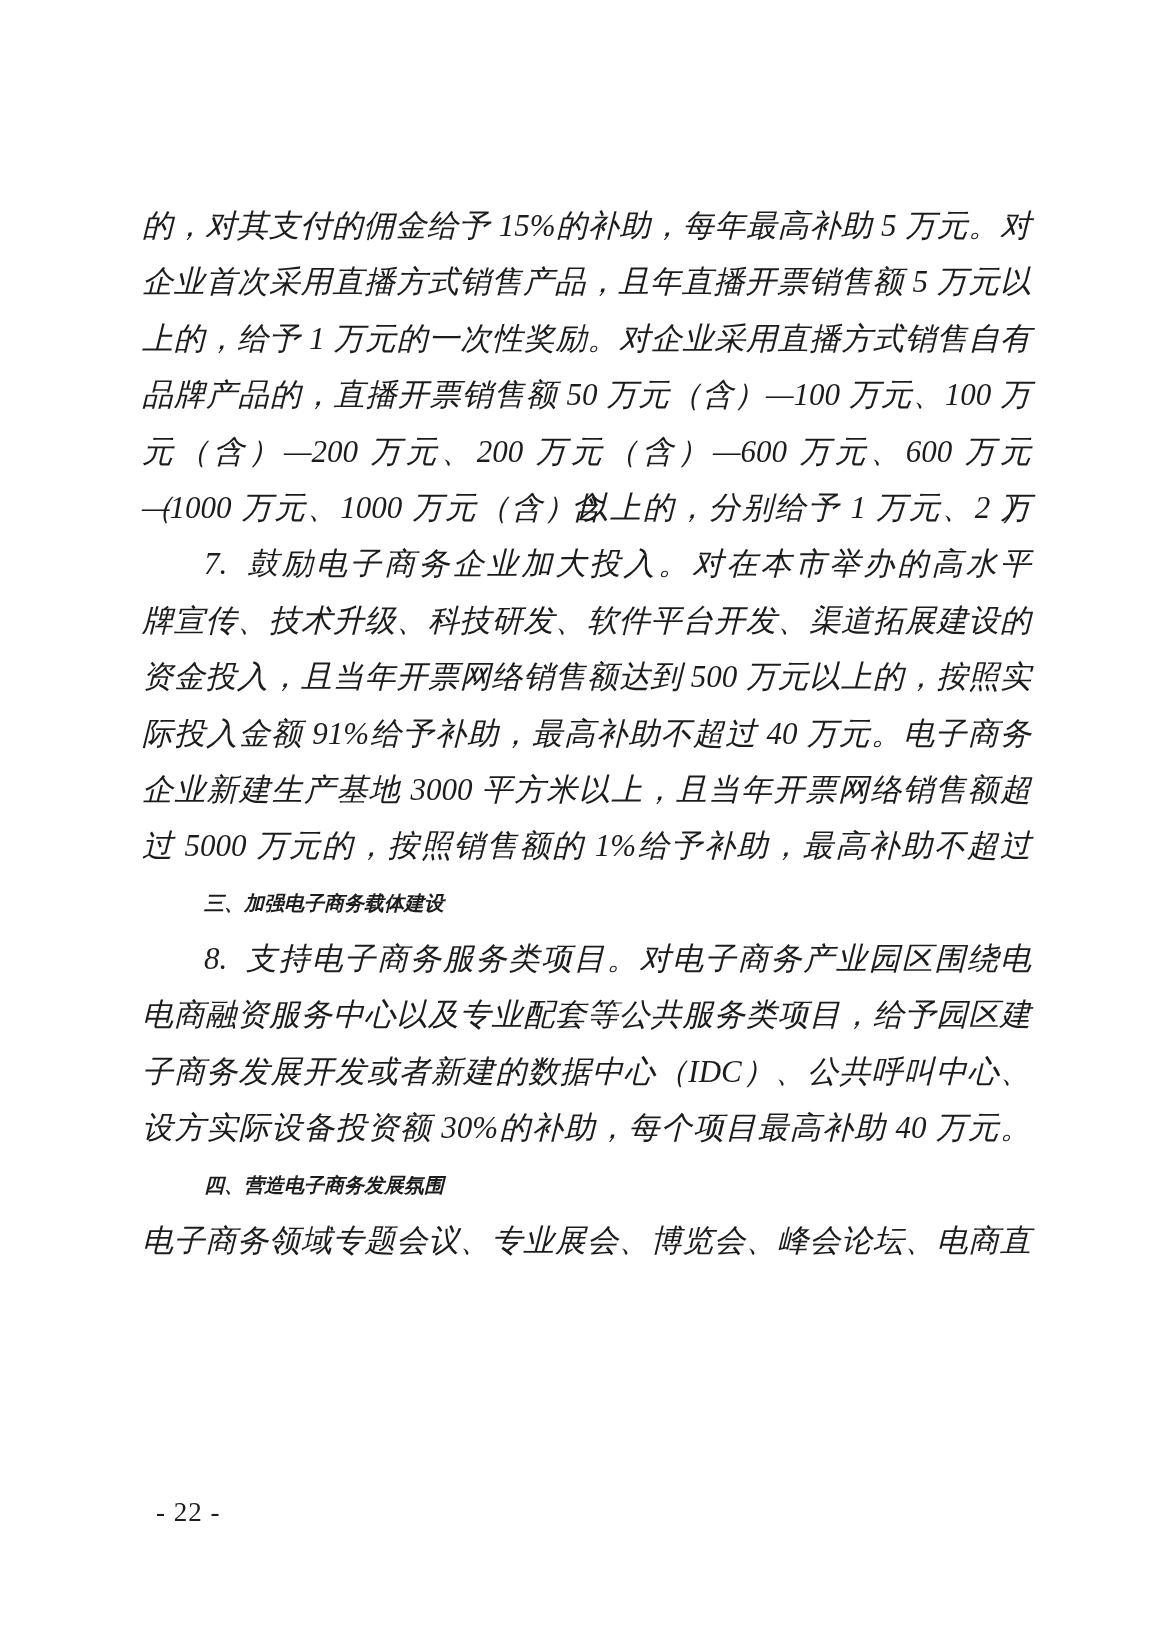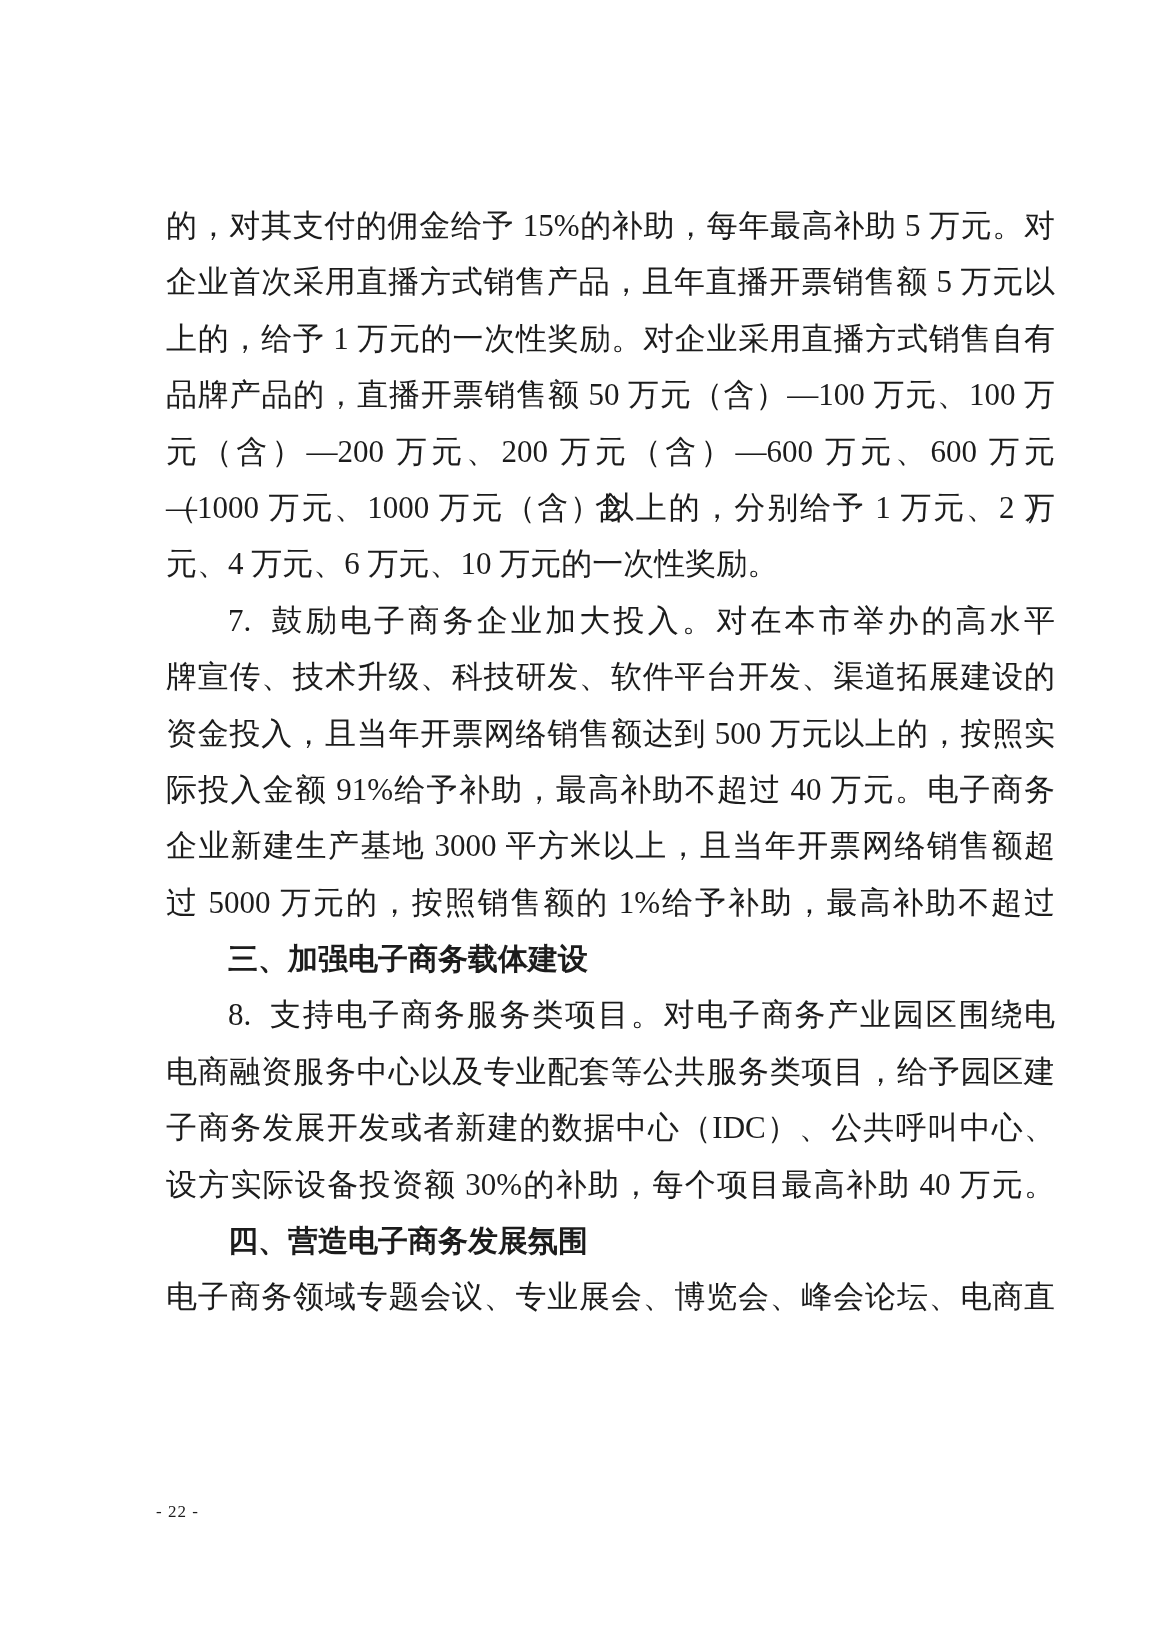--- a/index.html
+++ b/index.html
@@ -12,23 +12,24 @@
     width: 1158px;
     height: 1637px;
     margin: 0 auto;
     background: #ffffff;
     color: #1c1c1c;
     font-family: "Liberation Serif", "DejaVu Serif", serif;
     overflow: hidden;
   }
   .text-column {
     position: absolute;
-    left: 166px;
+    left: 142px;
     top: 198px;
     width: 889px;
+    font-style: italic;
   }
   .line {
     height: 56.4px;
     line-height: 56.4px;
     font-size: 31px;
     white-space: nowrap;
     letter-spacing: 0;
   }
   
   .j {
@@ -36,50 +37,49 @@
     text-align: justify;
     text-align-last: justify;
     text-justify: inter-character;
   }
   .indent {
     text-indent: 62px;
   }
   .heading {
     font-family: "Liberation Sans", "DejaVu Sans", sans-serif;
     font-weight: bold;
-    font-size: 30px;
+    font-size: 20px;
     text-align: right;
     text-align-last: left;
   }
   .num {
     margin-right: 0.55em;
   }
   .page-number {
     position: absolute;
     left: 156px;
     top: 1494px;
-    font-size: 17px;
+    font-size: 27px;
     line-height: 36px;
     color: #1c1c1c;
     letter-spacing: 1px;
   }
 </style>
 </head>
 <body>
 
 <div class="page">
   <main class="text-column">
 
     <div class="line j">的，对其支付的佣金给予 15%的补助，每年最高补助 5 万元。对</div>
     <div class="line j">企业首次采用直播方式销售产品，且年直播开票销售额 5 万元以</div>
     <div class="line j">上的，给予 1 万元的一次性奖励。对企业采用直播方式销售自有</div>
     <div class="line j">品牌产品的，直播开票销售额 50 万元（含）—100 万元、100 万</div>
     <div class="line j">元（含）—200 万元、200 万元（含）—600 万元、600 万元（含）</div>
     <div class="line j">—1000 万元、1000 万元（含）以上的，分别给予 1 万元、2 万</div>
-    <div class="line">元、4 万元、6 万元、10 万元的一次性奖励。</div>
 
     <div class="line j indent">
       <span class="num">7.</span><span>鼓励电子商务企业加大投入。</span><span>对在本市举办的高水平</span>
     </div>
     <div class="line j">牌宣传、技术升级、科技研发、软件平台开发、渠道拓展建设的</div>
     <div class="line j">资金投入，且当年开票网络销售额达到 500 万元以上的，按照实</div>
     <div class="line j">际投入金额 91%给予补助，最高补助不超过 40 万元。电子商务</div>
     <div class="line j">企业新建生产基地 3000 平方米以上，且当年开票网络销售额超</div>
     <div class="line j">过 5000 万元的，按照销售额的 1%给予补助，最高补助不超过</div>
 

